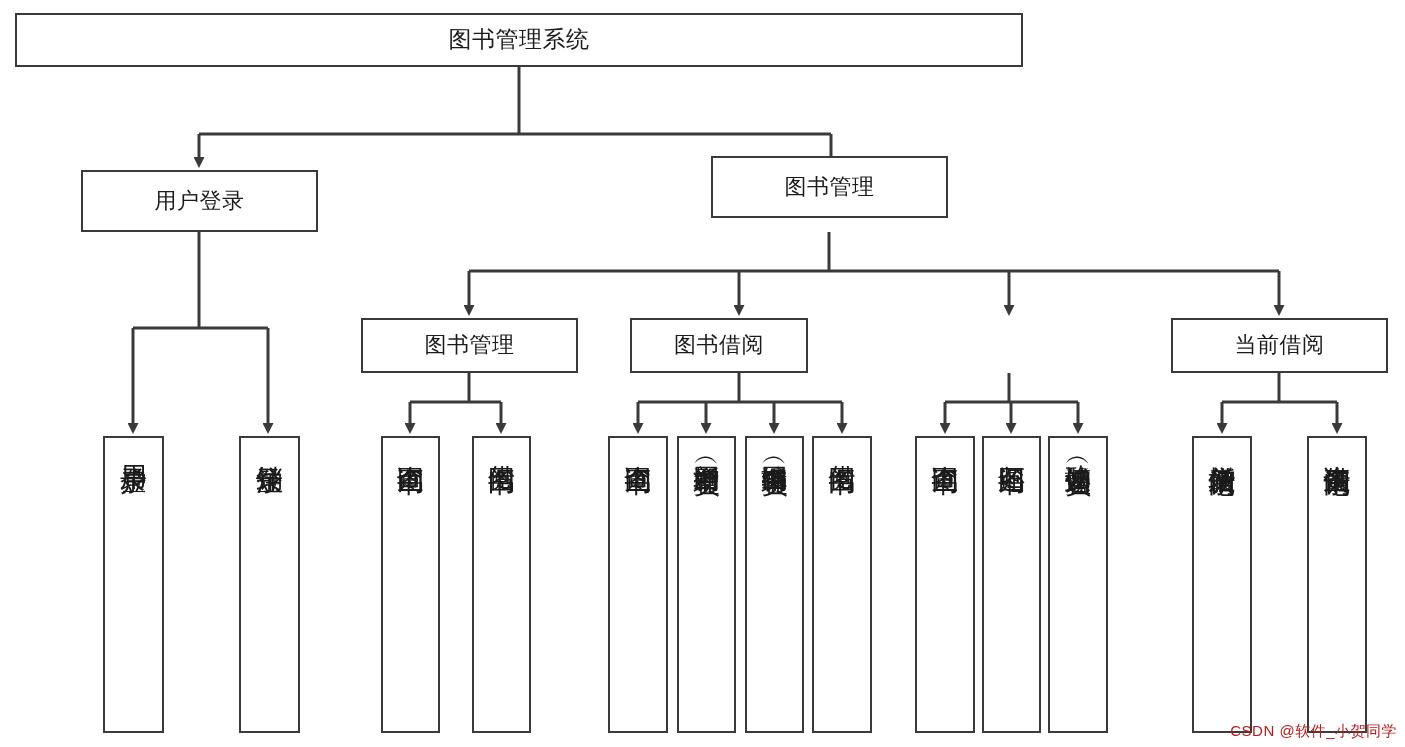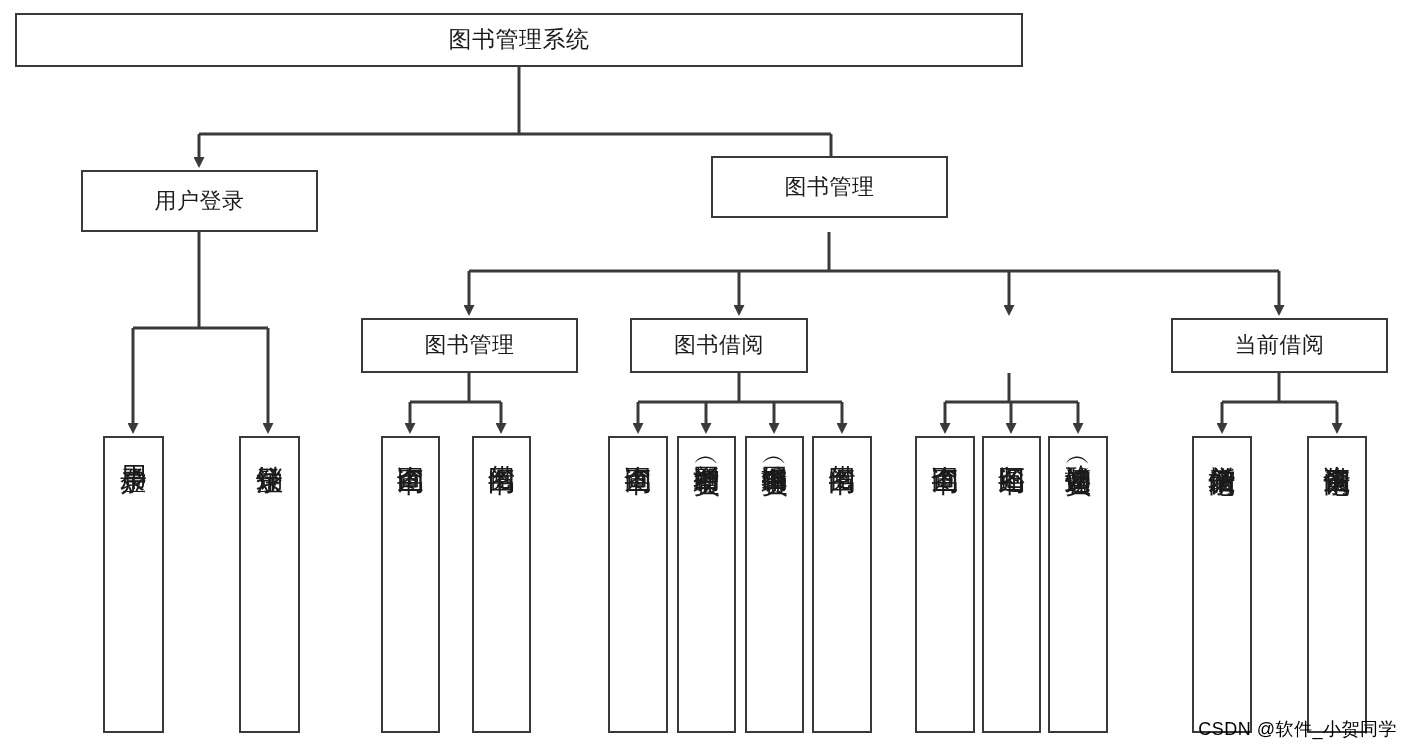--- a/index.html
+++ b/index.html
@@ -61,22 +61,22 @@
     letter-spacing: 1px;
     white-space: nowrap;
   }
   .node.leaf.tall .label {
     font-size: 26px;
   }
   #watermark {
     position: absolute;
     right: 8px;
     bottom: 6px;
-    font-size: 18px;
-    color: #000000;
+    font-size: 15px;
+    color: #b91c1c;
     white-space: nowrap;
     letter-spacing: 0.5px;
   }
 </style>
 </head>
 <body>
 
 <div id="canvas">
 
   <svg id="wires" viewBox="0 0 1405 747">

